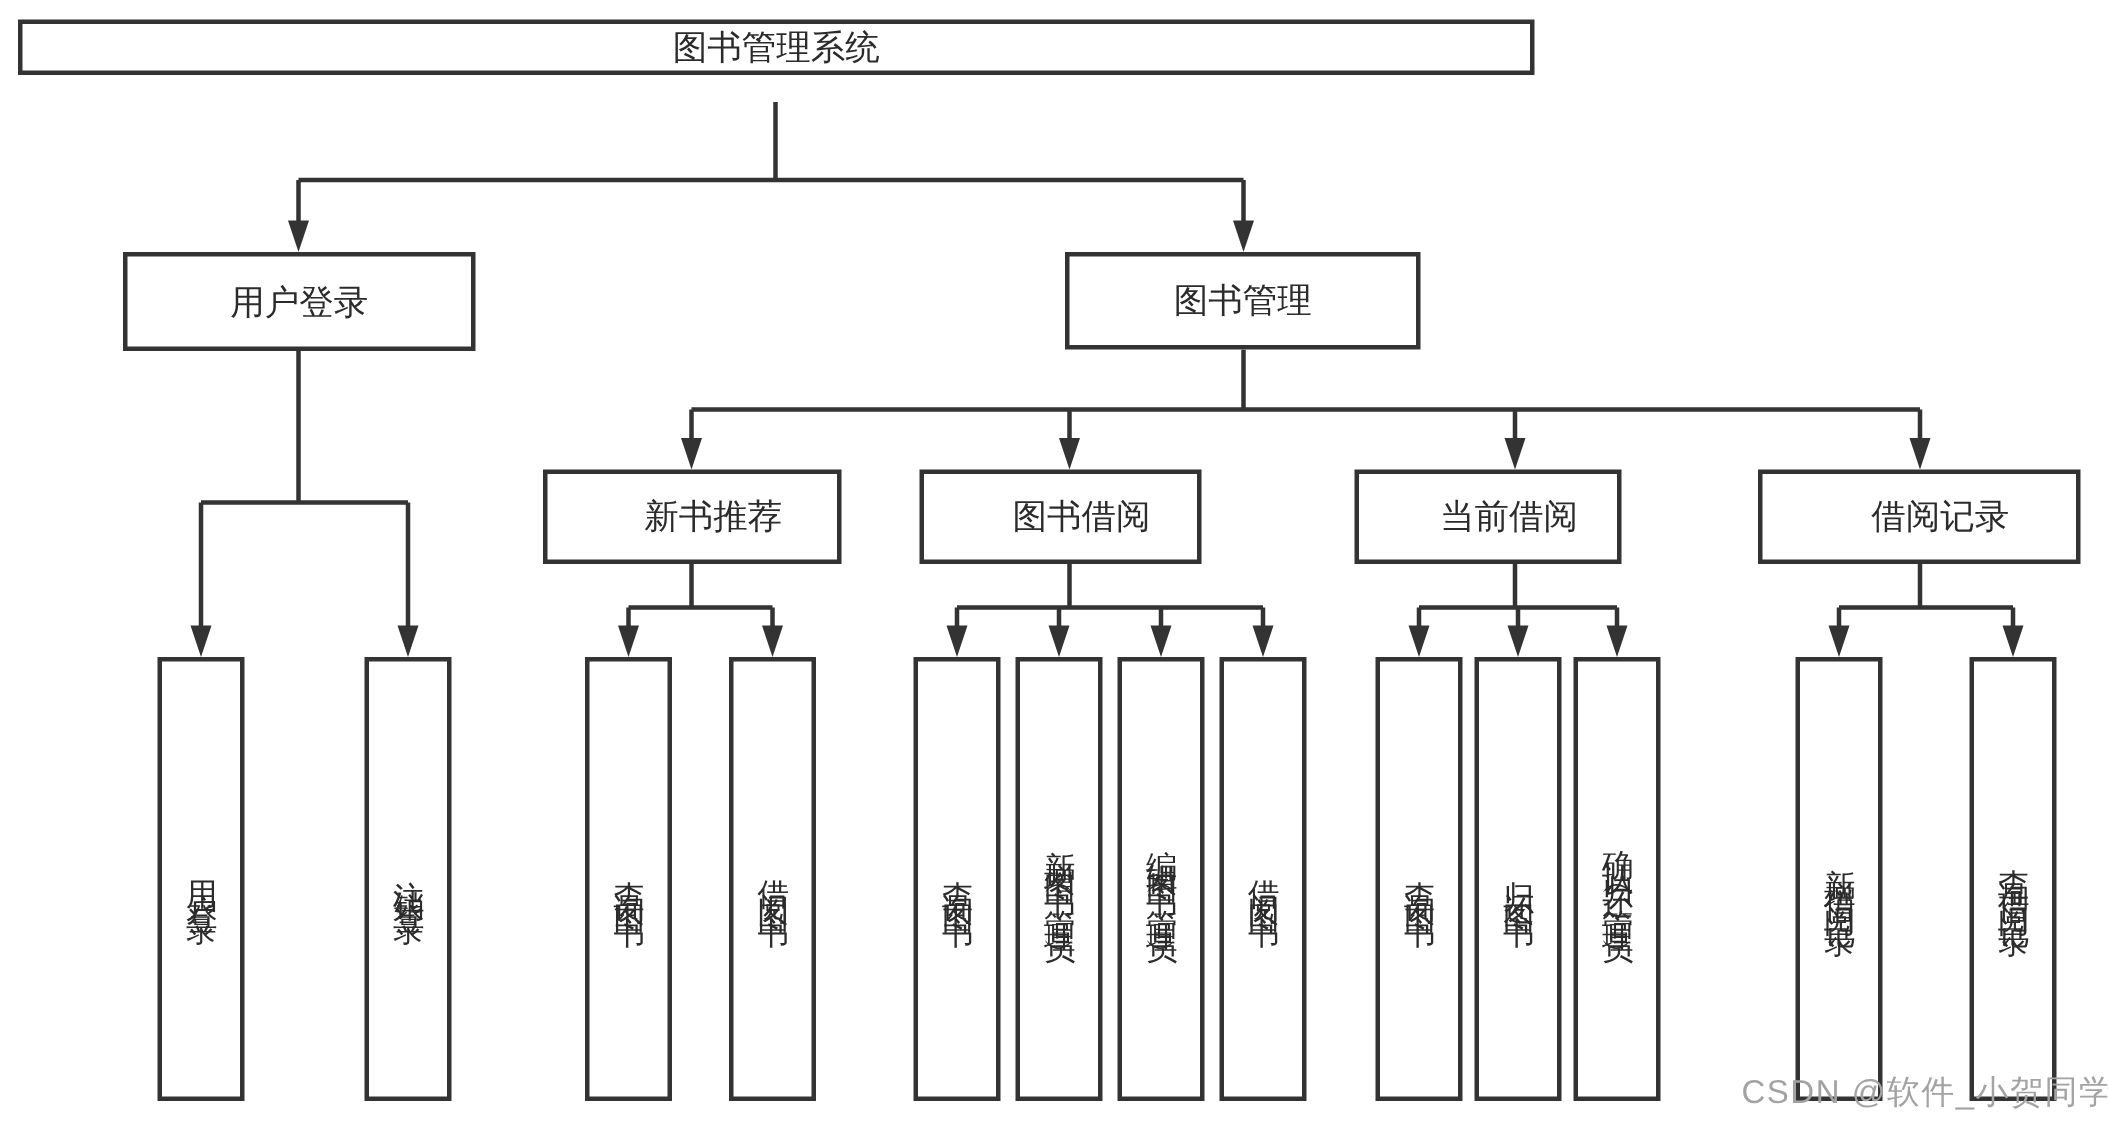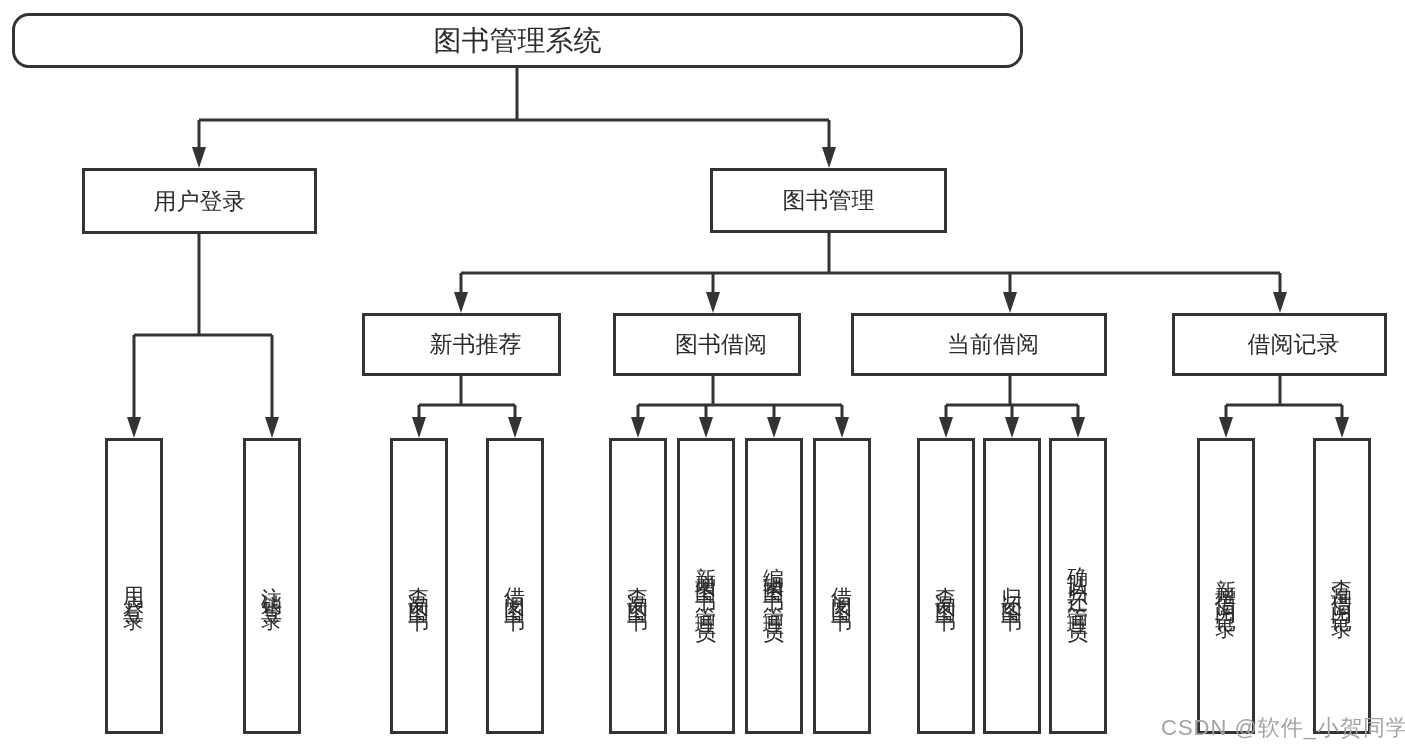--- a/index.html
+++ b/index.html
@@ -17,27 +17,27 @@
     border:3px solid #333333;
     background:#ffffff;
     display:flex;
     align-items:center;
     justify-content:center;
     color:#2b2b2b;
     font-size:23px;
     line-height:1;
     white-space:nowrap;
   }
-  .box.root{left:12px;top:13px;width:1011px;height:55px;font-size:28px;border-radius:17px;}
+  .box.root{left:12px;top:13px;width:1011px;height:37px;font-size:23px;}
   .box.l2a{left:82px;top:168px;width:235px;height:66px;}
   .box.l2b{left:710px;top:168px;width:237px;height:65px;text-align:right;}
   .box.l3{top:313px;height:63px;padding-left:28px;}
   .box.l3a{left:362px;width:199px;}
   .box.l3b{left:613px;width:188px;}
-  .box.l3c{left:851px;width:256px;}
+  .box.l3c{left:903px;width:178px;}
   .box.l3d{left:1172px;width:215px;}
   .box.leaf{top:438px;width:58px;height:296px;font-size:21px;}
   .box.leaf .vtext{
     writing-mode:vertical-rl;
     letter-spacing:8px;
     line-height:1;
     white-space:nowrap;
   }
   .lf1{left:105px;} .lf2{left:243px;}
   .lf3{left:390px;} .lf4{left:486px;}

